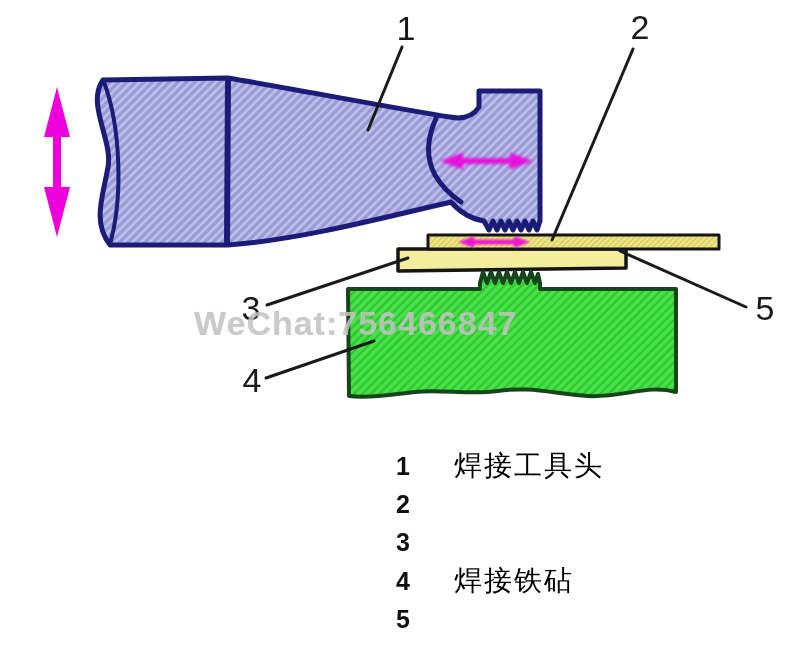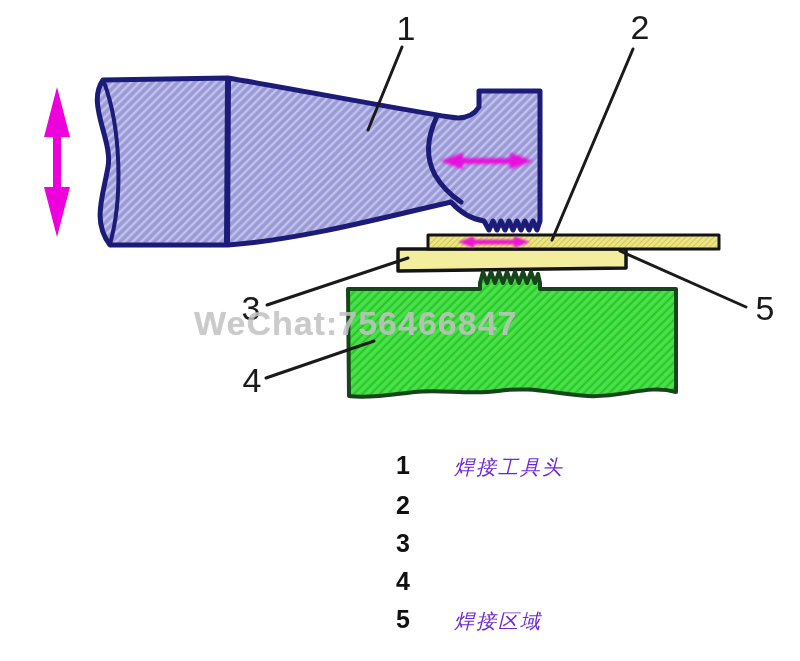--- a/index.html
+++ b/index.html
@@ -19,21 +19,21 @@
     text-shadow:0 0 1px rgba(150,150,150,0.35);
     pointer-events:none;
   }
   #legend{position:absolute;left:396px;top:452px;}
   .legend-row{display:flex;align-items:baseline;margin-bottom:11px;line-height:27px;}
   .legend-num{
     display:inline-block;width:58px;
     font-size:25px;font-weight:700;color:#111111;
   }
   .legend-label{
-    font-size:20px;color:#6d28d9;letter-spacing:2px;font-style:italic;
+    font-size:28px;color:#000000;letter-spacing:2px;
   }
 </style>
 </head>
 <body>
 
 <div id="stage">
 
   <svg id="diagram-svg" width="800" height="661" viewBox="0 0 800 661">
     <defs>
       <pattern id="hatchHorn" width="6" height="6" patternUnits="userSpaceOnUse" patternTransform="rotate(45)">
@@ -119,20 +119,20 @@
       <span class="legend-label">焊接工具头</span>
     </div>
     <div class="legend-row">
       <span class="legend-num">2</span>
     </div>
     <div class="legend-row">
       <span class="legend-num">3</span>
     </div>
     <div class="legend-row">
       <span class="legend-num">4</span>
+      <span class="legend-label">焊接铁砧</span>
     </div>
     <div class="legend-row">
       <span class="legend-num">5</span>
-      <span class="legend-label">焊接区域</span>
     </div>
   </div>
 
 </div>
 
 </body></html>

